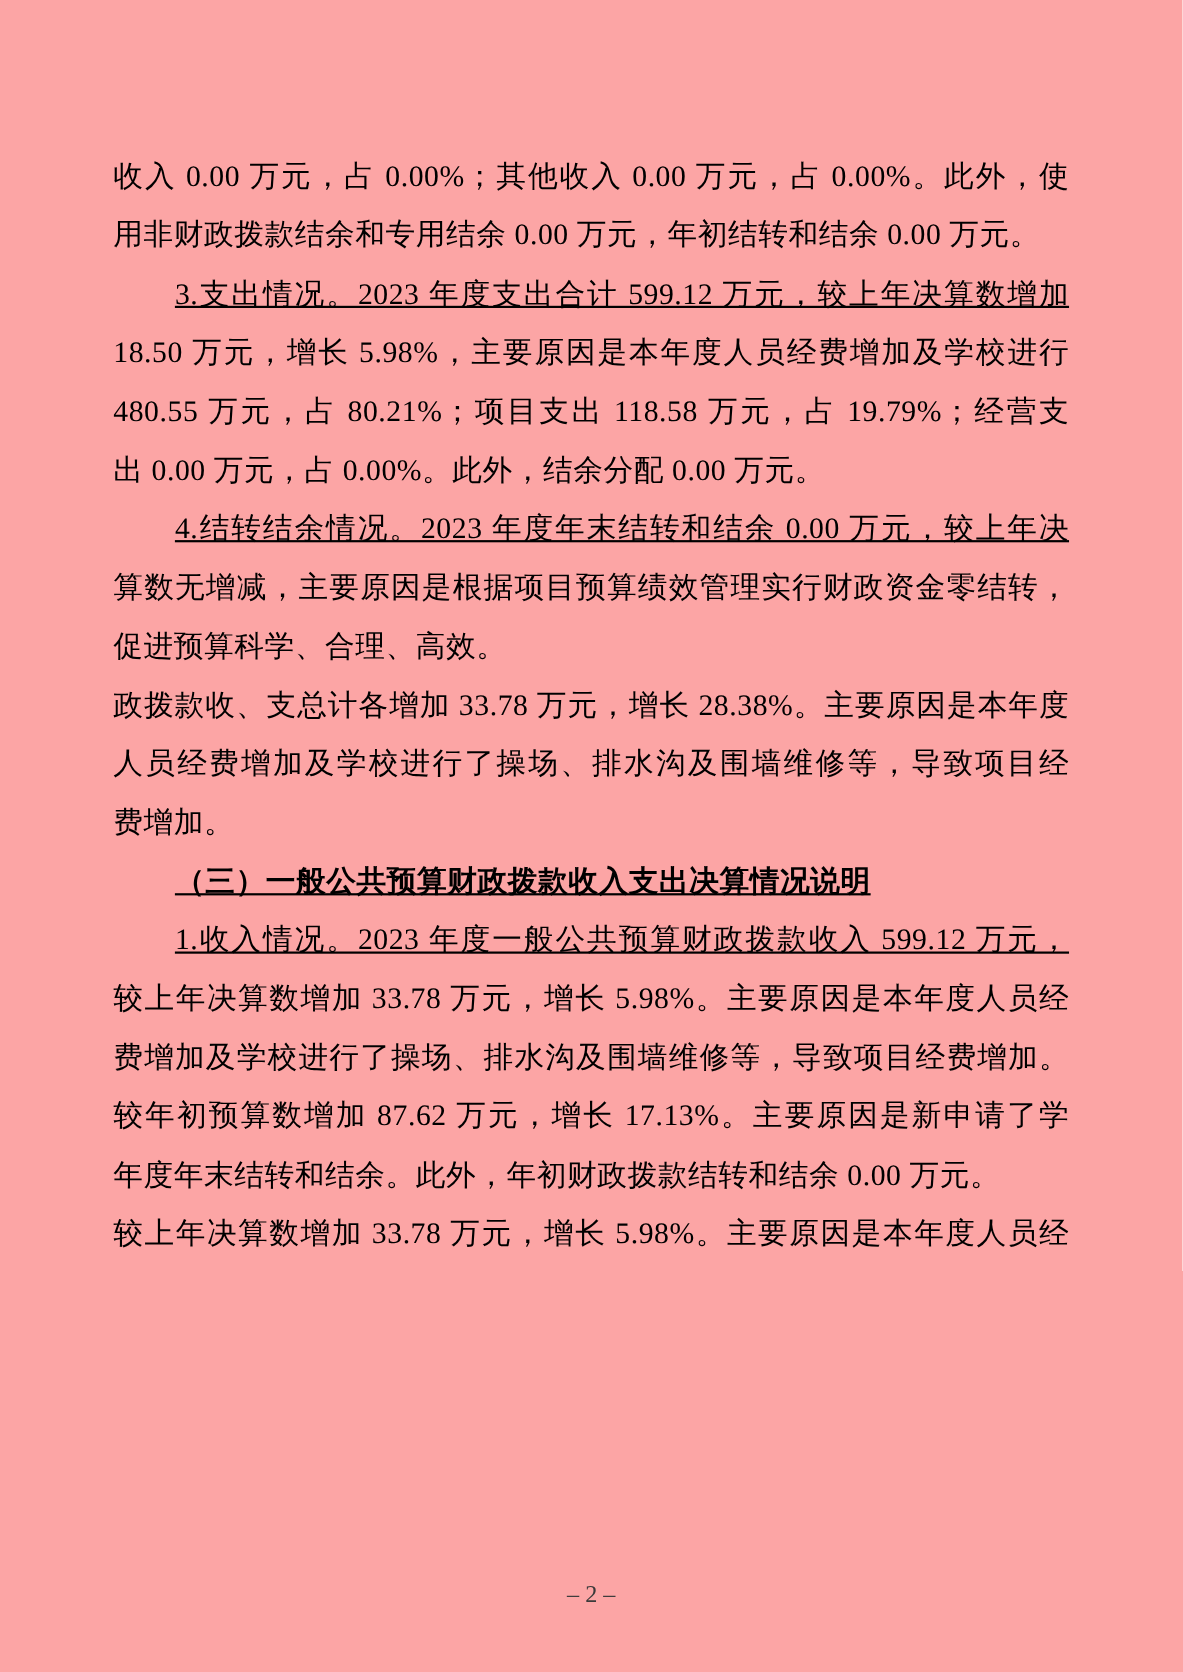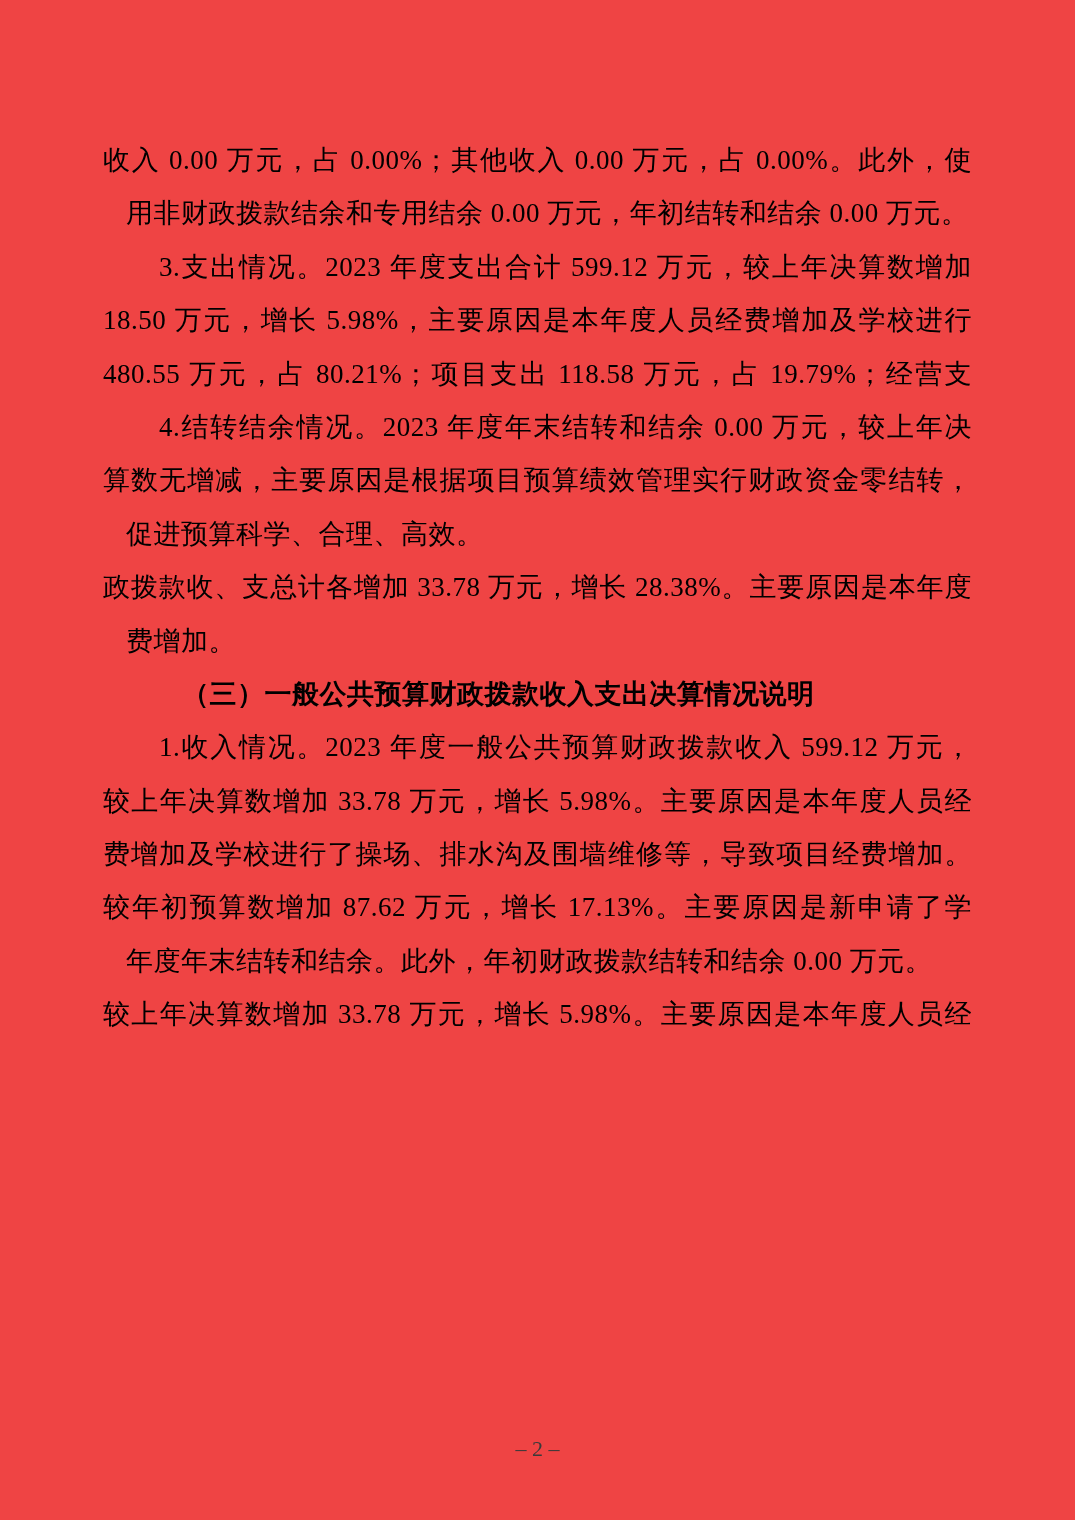--- a/index.html
+++ b/index.html
@@ -4,21 +4,21 @@
 <style>
   html, body {
     margin: 0;
     padding: 0;
     background: #ffffff;
   }
   .page {
     position: relative;
     width: 1075px;
     height: 1520px;
-    background: #ef4444;
+    background: #fca5a5;
     overflow: hidden;
     font-family: "Liberation Serif", "DejaVu Serif", serif;
     color: #000000;
   }
   .content {
     position: absolute;
     left: 103px;
     top: 134px;
     width: 869px;
   }
@@ -26,24 +26,24 @@
     height: 53.4px;
     line-height: 53.4px;
     font-size: 27px;
     text-align: justify;
     text-align-last: justify;
     overflow: hidden;
     letter-spacing: 0.5px;
   }
   .line.end {
     text-align-last: left;
-    margin-left: 23px;
   }
   .line.indent {
     text-indent: 56px;
+    text-decoration: underline;
   }
   .line.heading {
     font-weight: bold;
   }
   .footer {
     position: absolute;
     left: 0;
     top: 1434px;
     width: 1075px;
     text-align: center;
@@ -55,24 +55,26 @@
 </head>
 <body>
 
 <div class="page">
   <div class="content">
     <div class="line">收入 0.00 万元，占 0.00%；其他收入 0.00 万元，占 0.00%。此外，使</div>
     <div class="line end">用非财政拨款结余和专用结余 0.00 万元，年初结转和结余 0.00 万元。</div>
     <div class="line indent">3.支出情况。2023 年度支出合计 599.12 万元，较上年决算数增加</div>
     <div class="line">18.50 万元，增长 5.98%，主要原因是本年度人员经费增加及学校进行</div>
     <div class="line">480.55 万元，占 80.21%；项目支出 118.58 万元，占 19.79%；经营支</div>
+    <div class="line end">出 0.00 万元，占 0.00%。此外，结余分配 0.00 万元。</div>
     <div class="line indent">4.结转结余情况。2023 年度年末结转和结余 0.00 万元，较上年决</div>
     <div class="line">算数无增减，主要原因是根据项目预算绩效管理实行财政资金零结转，</div>
     <div class="line end">促进预算科学、合理、高效。</div>
     <div class="line">政拨款收、支总计各增加 33.78 万元，增长 28.38%。主要原因是本年度</div>
+    <div class="line">人员经费增加及学校进行了操场、排水沟及围墙维修等，导致项目经</div>
     <div class="line end">费增加。</div>
     <div class="line heading indent end">（三）一般公共预算财政拨款收入支出决算情况说明</div>
     <div class="line indent">1.收入情况。2023 年度一般公共预算财政拨款收入 599.12 万元，</div>
     <div class="line">较上年决算数增加 33.78 万元，增长 5.98%。主要原因是本年度人员经</div>
     <div class="line">费增加及学校进行了操场、排水沟及围墙维修等，导致项目经费增加。</div>
     <div class="line">较年初预算数增加 87.62 万元，增长 17.13%。主要原因是新申请了学</div>
     <div class="line end">年度年末结转和结余。此外，年初财政拨款结转和结余 0.00 万元。</div>
     <div class="line">较上年决算数增加 33.78 万元，增长 5.98%。主要原因是本年度人员经</div>
   </div>
   <div class="footer">

